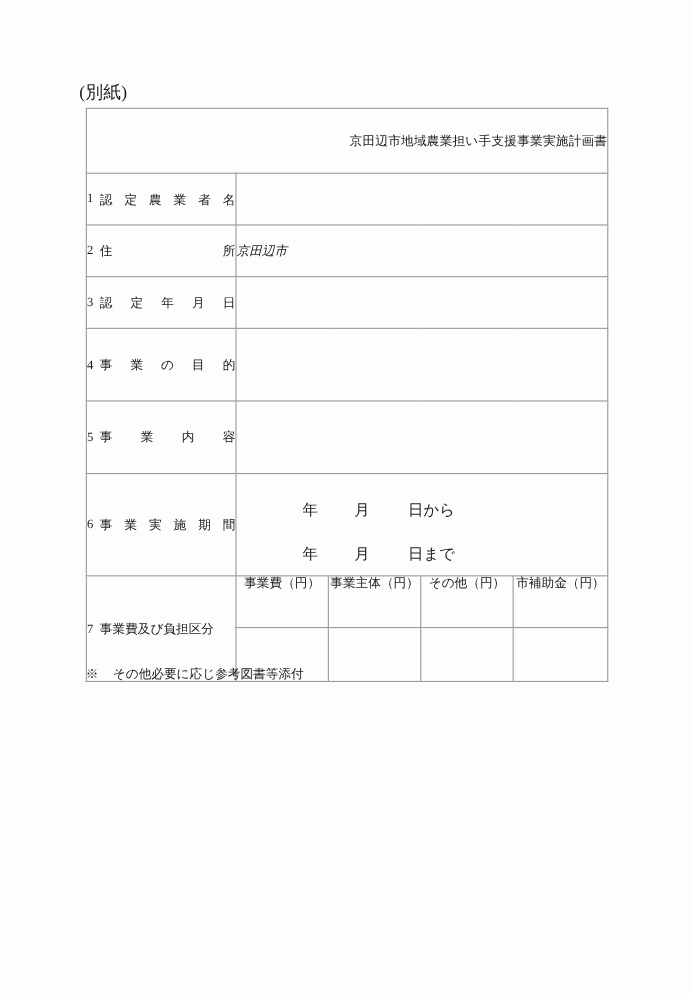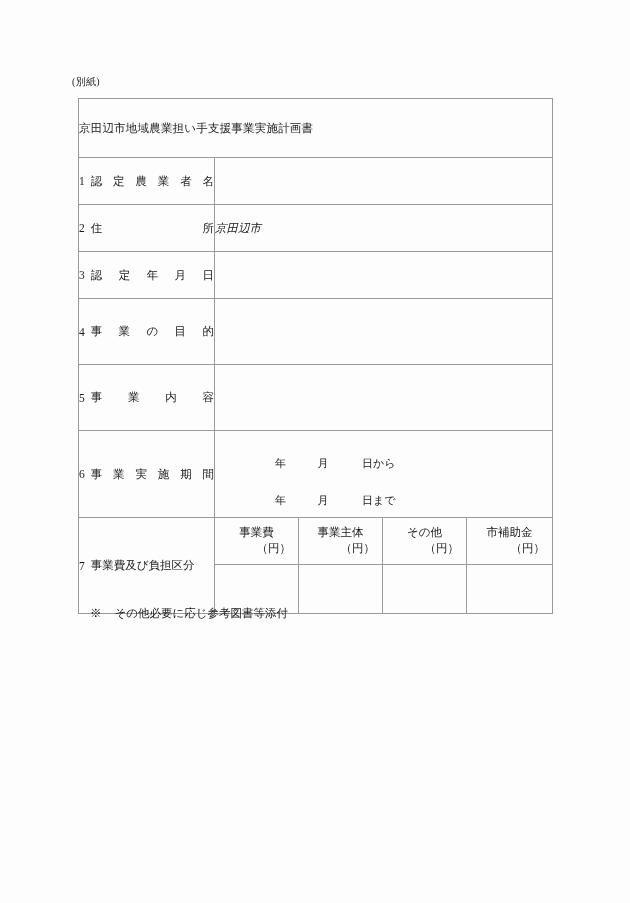--- a/index.html
+++ b/index.html
@@ -24,21 +24,21 @@
     height: 903px;
     background: #fdfdfd;
     overflow: hidden;
   }
 
   
   .attachment-label {
     position: absolute;
     left: 72px;
     top: 77px;
-    font-size: 10px;
+    font-size: 16px;
     letter-spacing: 0.3px;
     line-height: 1;
     white-space: nowrap;
   }
 
   
   .form-table {
     position: absolute;
     left: 78px;
     top: 98px;
@@ -50,21 +50,21 @@
     border: 1px solid #9a9a9a;
     padding: 0;
     vertical-align: middle;
     font-size: 11.5px;
     background: #fdfdfd;
   }
 
   
   .title-cell {
     height: 58px;
-    text-align: left;
+    text-align: right;
     font-size: 12.5px;
     letter-spacing: 0.2px;
     white-space: nowrap;
   }
 
   
   .label-cell {
     width: 136px;
     padding: 0 8px 0 7px;
     white-space: nowrap;
@@ -105,41 +105,41 @@
   .r-tall  { height: 65px; }
 
   
   .period-block {
     padding: 6px 0 6px 0;
     line-height: 1;
   }
   .period-line {
     display: block;
     padding: 5px 0 5px 60px;
-    font-size: 11px;
+    font-size: 14px;
     white-space: nowrap;
     margin-top: 16px;
   }
   .period-line .unit { display: inline-block; }
   .period-line .gap-a { display: inline-block; width: 26px; }
   .period-line .gap-b { display: inline-block; width: 28px; }
 
   
   .cost-head-cell,
   .cost-body-cell {
     width: 84px;
     padding: 0;
   }
   .cost-head-cell {
     height: 46px;
     vertical-align: top;
   }
   .cost-head-inner {
     display: flex;
-    flex-direction: column;
+    flex-direction: row;
     justify-content: center;
     height: 46px;
     padding: 0 7px;
     line-height: 1.35;
   }
   .cost-name {
     text-align: center;
     font-size: 11.5px;
     white-space: nowrap;
   }
@@ -151,21 +151,20 @@
   .cost-body-cell { height: 48px; }
 
   
   .footnote {
     position: absolute;
     left: 78px;
     top: 608px;
     font-size: 11.5px;
     white-space: nowrap;
     line-height: 1;
-    margin-left: 12px;
   }
   .footnote .mark { display: inline-block; padding-right: 13px; }
 </style>
 </head>
 <body>
 
 <div class="page">
 
   <div class="attachment-label">(別紙)</div>
 

